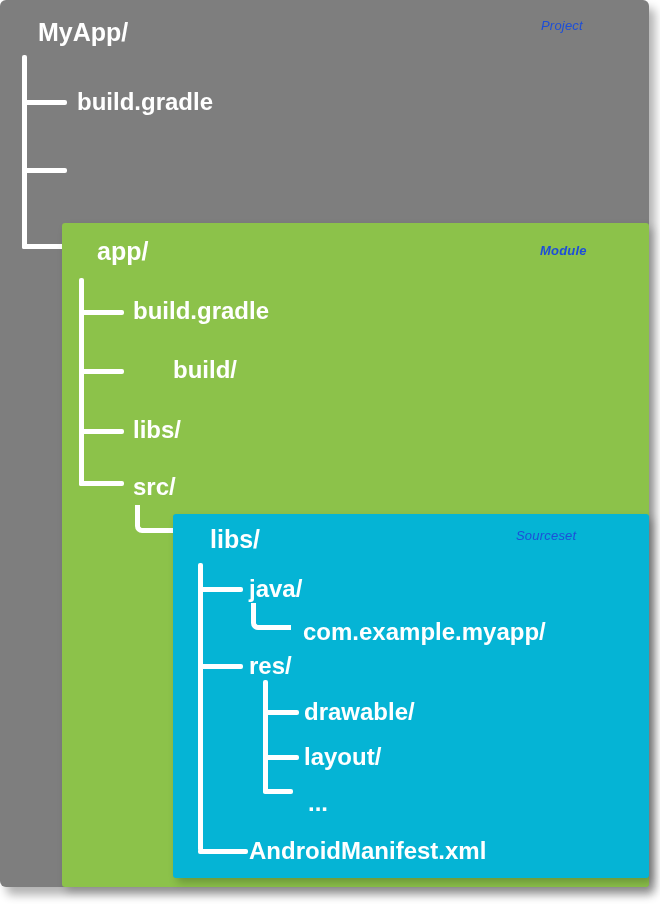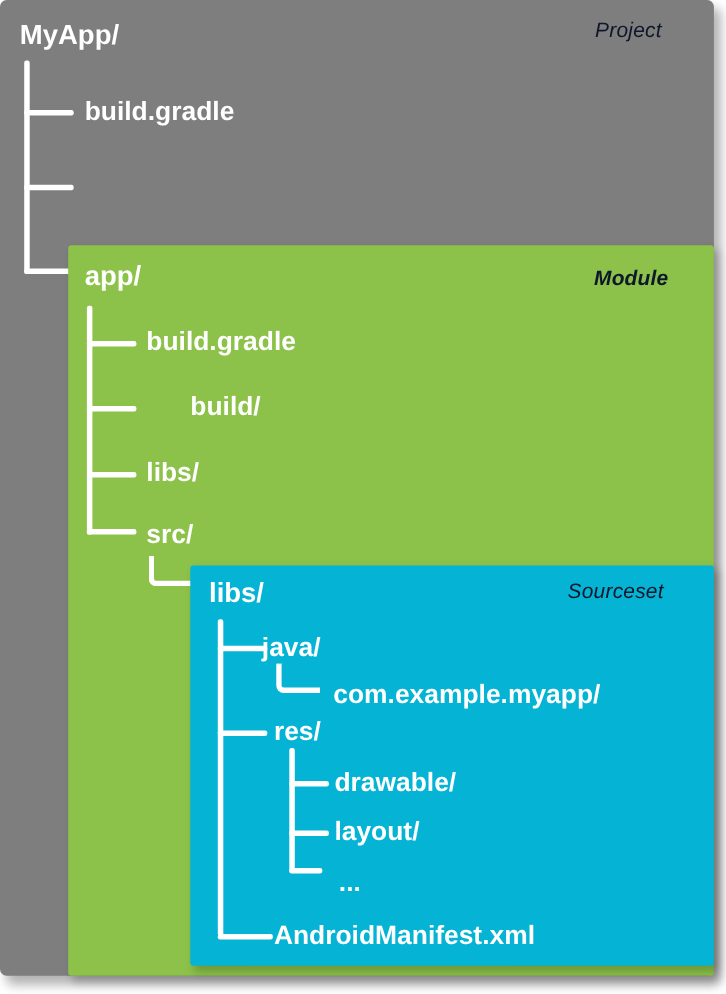--- a/index.html
+++ b/index.html
@@ -47,40 +47,40 @@
     width: 476px;
     height: 364px;
     background: #05b4d5;
     border-radius: 3px;
     box-shadow: 4px 5px 8px rgba(0,0,0,0.22);
   }
 
   
   .panel-caption {
     position: absolute;
-    color: #0f172a;
+    color: #1d4ed8;
     font-style: italic;
     font-weight: 400;
-    font-size: 19px;
+    font-size: 13px;
     letter-spacing: 0.2px;
     white-space: nowrap;
   }
   #caption-project   { left: 541px; top: 18px;  }
   #caption-module    { left: 540px; top: 243px; font-weight: bold; }
   #caption-sourceset { left: 516px; top: 528px; }
 
   
   .node-label {
     position: absolute;
     color: #ffffff;
     font-weight: bold;
     white-space: nowrap;
     line-height: 1;
   }
-  .root-label { font-size: 25px; }
+  .root-label { font-size: 25px; margin-left: 20px; }
   .lvl-label  { font-size: 24px; }
 
   
   .tline {
     position: absolute;
     background: #ffffff;
   }
   .tline.v { width: 5px; border-radius: 2px; }
   .tline.h { height: 5px; border-radius: 2px; }
   .elbow {
@@ -136,21 +136,21 @@
 
   <div class="panel-caption" id="caption-sourceset">Sourceset</div>
 
   <div class="node-label root-label" style="left:190px; top:527px;">libs/</div>
 
   <div class="tline v" style="left:198px; top:563px; height:288px;"></div>
   <div class="tline h" style="left:198px; top:587px; width:45px;"></div>
   <div class="tline h" style="left:198px; top:664px; width:45px;"></div>
   <div class="tline h" style="left:198px; top:849px; width:50px;"></div>
 
-  <div class="node-label lvl-label" style="left:238px; top:577px;text-align:center;">java/</div>
+  <div class="node-label lvl-label" style="left:249px; top:577px;text-align:center;">java/</div>
 
   <div class="elbow" style="left:251px; top:603px; width:40px; height:27px;"></div>
 
   <div class="node-label lvl-label" style="left:303px; top:620px;">com.example.myapp/</div>
 
   <div class="node-label lvl-label" style="left:249px; top:654px;">res/</div>
 
   <div class="tline v" style="left:263px; top:680px; height:113px;"></div>
   <div class="tline h" style="left:263px; top:710px; width:36px;"></div>
   <div class="tline h" style="left:263px; top:755px; width:36px;"></div>

